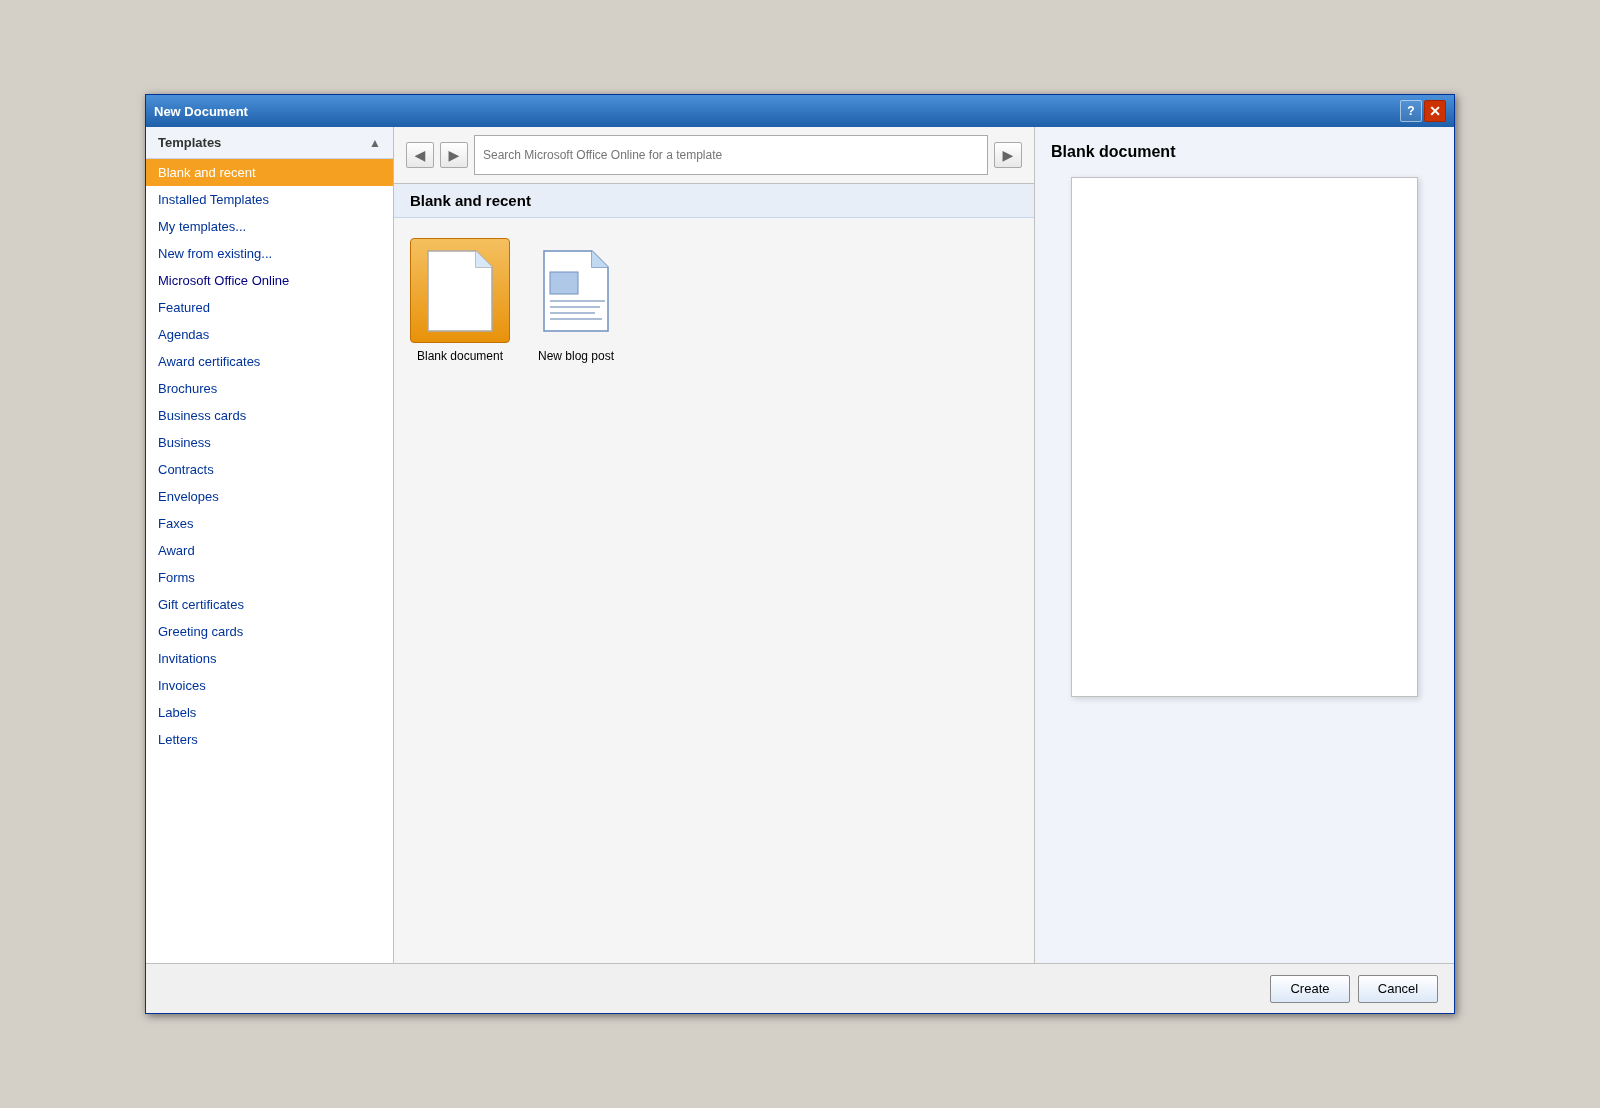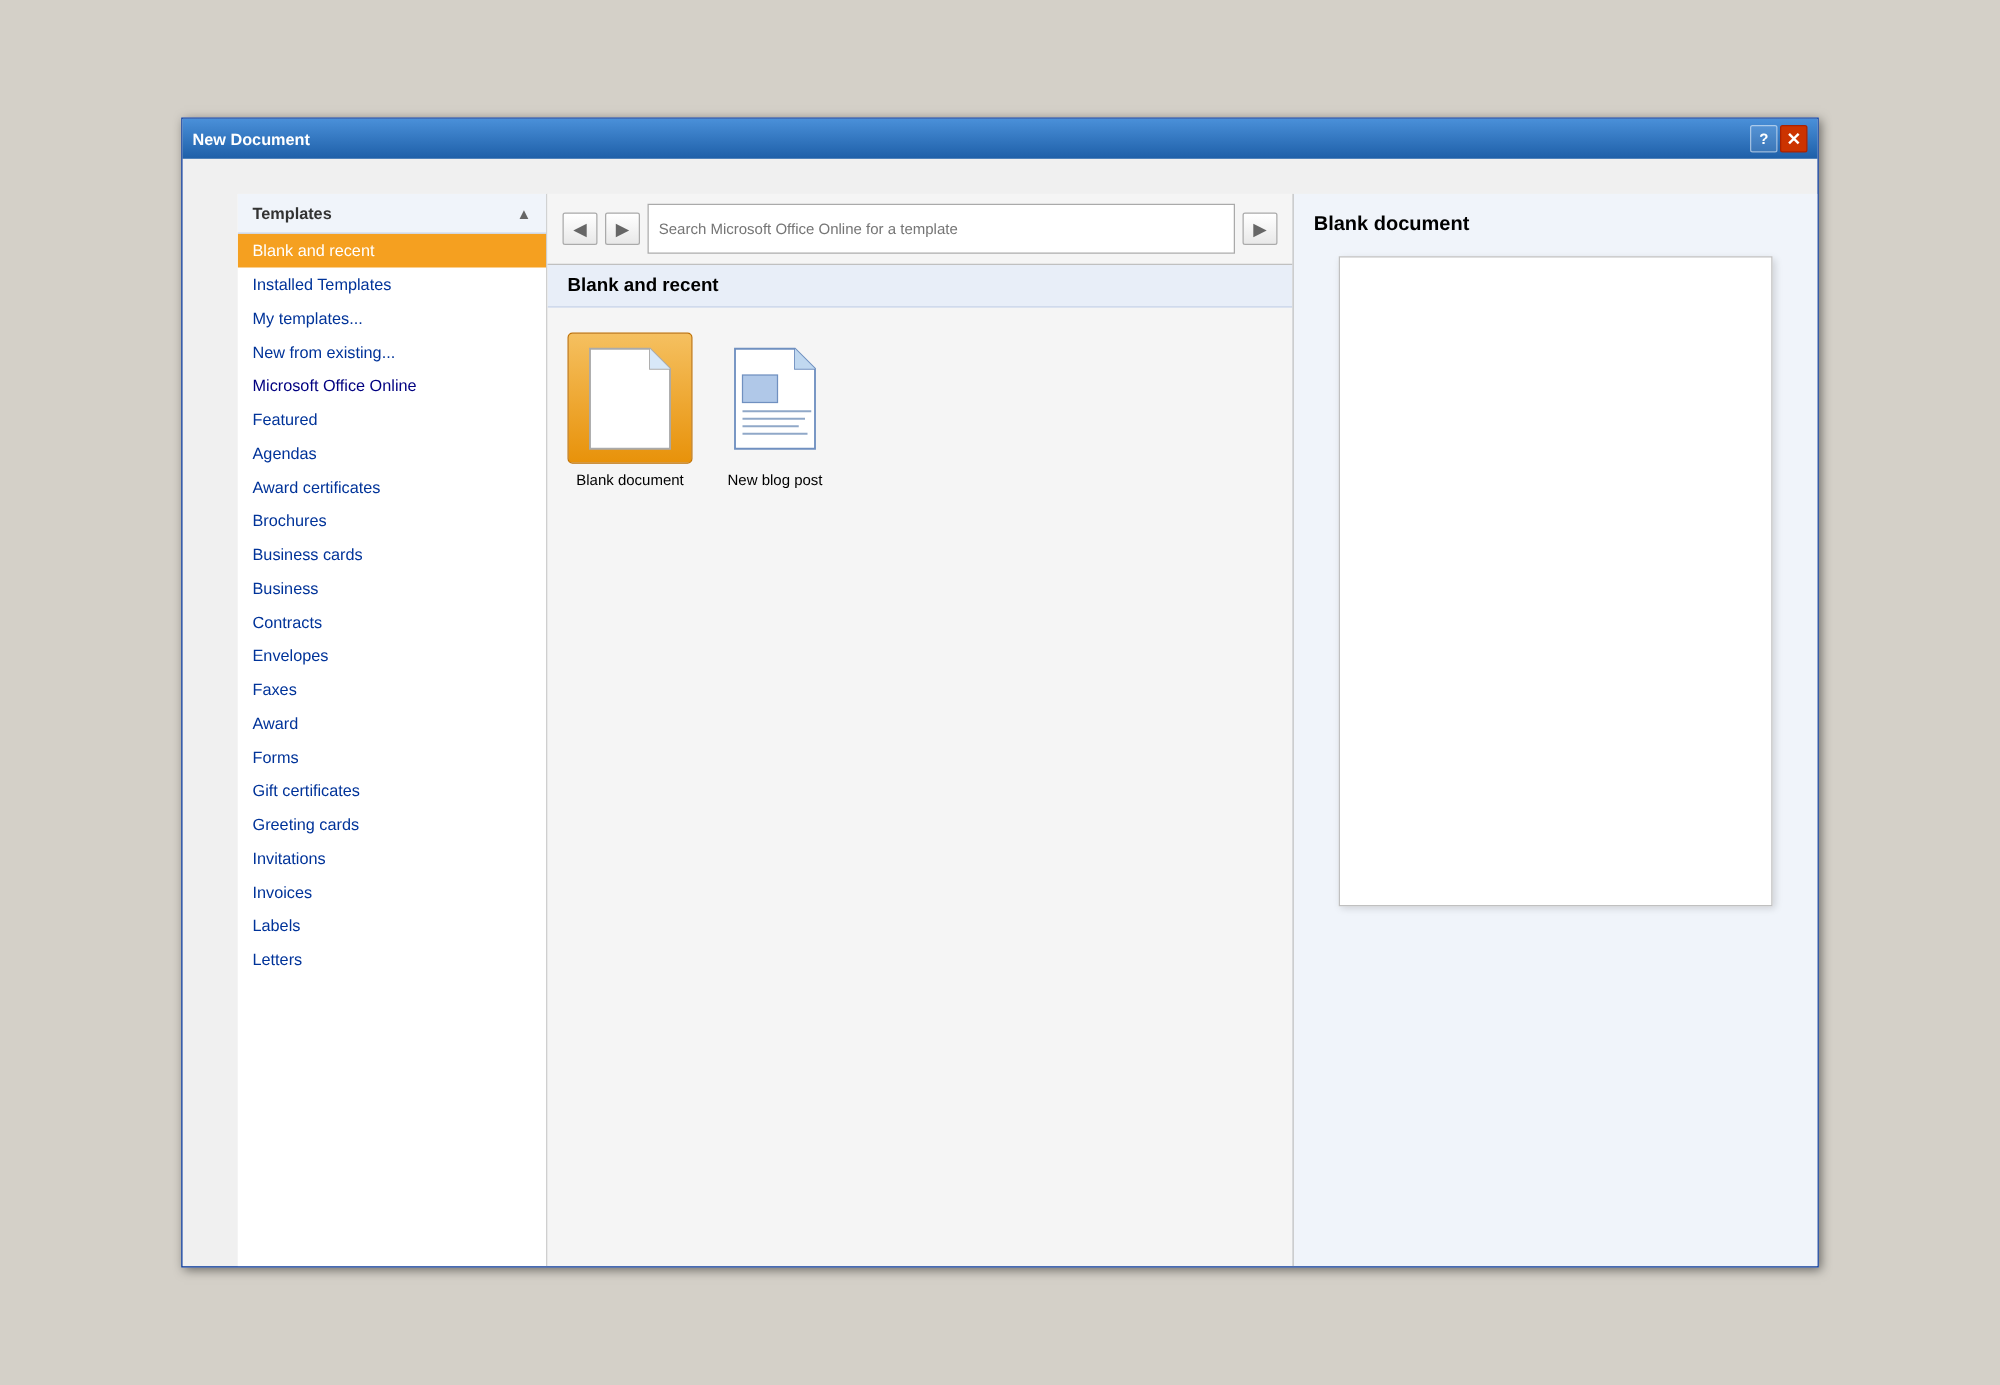--- a/index.html
+++ b/index.html
@@ -16,21 +16,20 @@
     }
 
     .dialog {
       width: 1310px;
       height: 920px;
       border: 1px solid #003399;
       display: flex;
       flex-direction: column;
       background: #f0f0f0;
       box-shadow: 2px 2px 8px rgba(0,0,0,0.5);
-      gap: 28px;
     }
 
     .title-bar {
       background: linear-gradient(to bottom, #4a90d9 0%, #1e5fa8 100%);
       height: 32px;
       display: flex;
       align-items: center;
       justify-content: space-between;
       padding: 0 8px;
       color: white;
@@ -61,21 +60,20 @@
     .title-btn.close-btn {
       background: #cc3300;
       border-color: #aa2200;
       font-size: 14px;
     }
 
     .dialog-body {
       display: flex;
       flex: 1;
       overflow: hidden;
-      margin-left: 44px;
     }
 
     
     .sidebar {
       width: 248px;
       background: white;
       border-right: 1px solid #c0c0c0;
       display: flex;
       flex-direction: column;
       overflow: hidden;
@@ -381,13 +379,17 @@
       </div>
     </div>
 
     <div class="preview-panel">
       <div class="preview-title">Blank document</div>
       <div class="preview-doc"></div>
     </div>
 
   </div>
 
+  <div class="dialog-footer">
+    <button class="footer-btn">Create</button>
+    <button class="footer-btn">Cancel</button>
+  </div>
 </div>
 
 </body></html>

